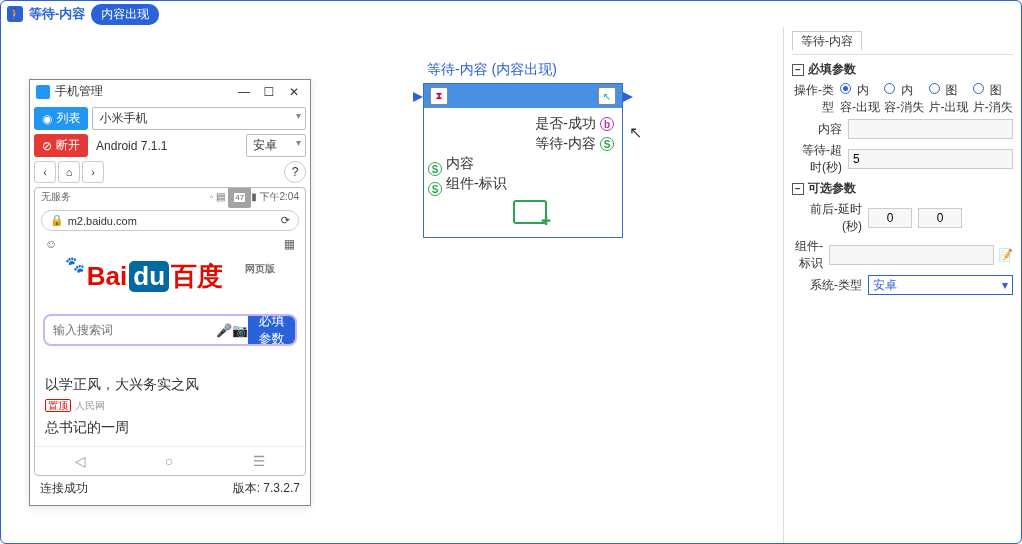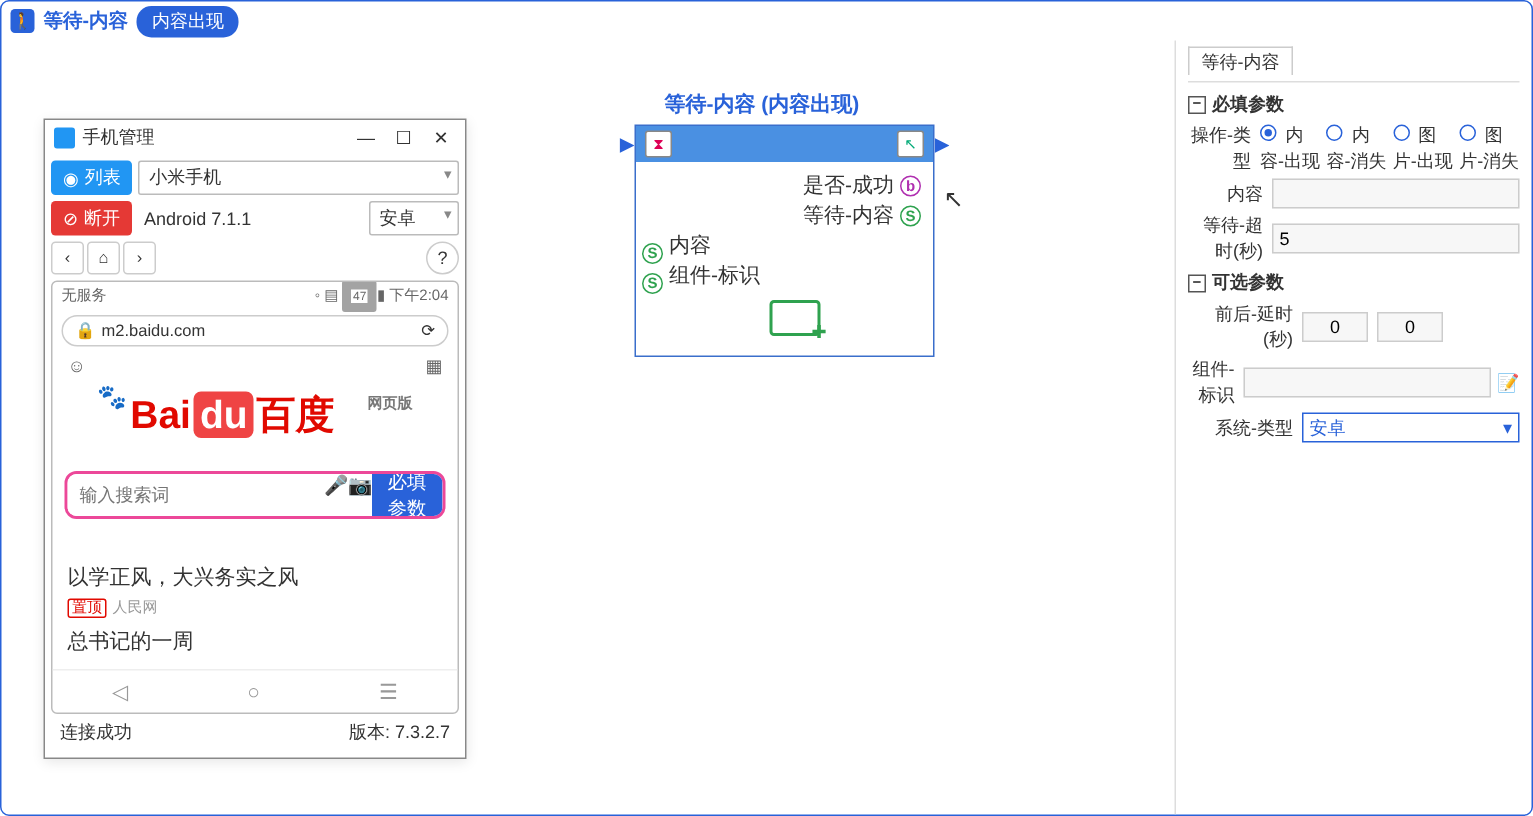--- a/index.html
+++ b/index.html
@@ -29,36 +29,36 @@
 .nav-btns .nb{width:22px;height:22px;border:1px solid #ccc;border-radius:3px;display:flex;align-items:center;justify-content:center;font-size:11px;background:#fff}
 .help{width:22px;height:22px;border:1px solid #ccc;border-radius:11px;display:flex;align-items:center;justify-content:center;margin-left:auto}
 .iphone{border:1px solid #bbb;border-radius:4px;margin-top:4px;overflow:hidden}
 .statusbar{display:flex;justify-content:space-between;padding:2px 6px;font-size:10px;color:#666}
 .url{margin:4px 6px;border:1px solid #ccc;border-radius:14px;padding:3px 8px;display:flex;align-items:center;gap:4px;font-size:11px}
 .url .rl{margin-left:auto}
 .toolbar2{display:flex;justify-content:space-between;padding:2px 10px;color:#666}
 .logo-row{text-align:center;margin:6px 0 8px}
 .baidu-logo{display:inline-flex;align-items:center;gap:2px;font-size:26px;font-weight:bold}
 .bai{color:#e10900}
-.du{background:#ef4444;color:#fff;border-radius:5px;padding:0 4px}
+.du{background:#0369a1;color:#fff;border-radius:5px;padding:0 4px}
 .bd-lbl{color:#e10900;font-size:26px}
 .bd-wyb{font-size:10px;color:#777;margin-left:20px;position:relative;top:-8px}
-.searchbar{margin:20px 8px;border:2px solid #ec4899;border-radius:8px;height:32px;display:flex;overflow:hidden}
+.searchbar{margin:20px 8px;border:2px solid #c4b5fd;border-radius:8px;height:32px;display:flex;align-items:center;overflow:hidden}
 .searchbar input{flex:1;border:none;padding:0 8px;font-size:12px;outline:none}
 .mic,.cam{width:18px;text-align:center;font-size:13px}
 .sbtn{background:#2962d9;color:#fff;height:100%;display:flex;align-items:center;padding:0 10px;font-size:13px}
 .news{padding:6px 10px;font-size:14px;line-height:1.8}
 .tags{font-size:10px}
 .tags .red{color:#e10900;border:1px solid #e10900;border-radius:2px;padding:0 2px;margin-right:4px}
 .tags .gray{color:#999}
 .bottomnav{display:flex;justify-content:space-around;padding:6px 0;border-top:1px solid #eee;color:#999;font-size:14px}
 .statusrow{display:flex;justify-content:space-between;padding:4px 6px;font-size:12px;color:#333;background:#fff}
 
 
-.node-lbl{position:absolute;left:442px;top:34px;color:#2962d9;font-size:14px;font-weight:700}
+.node-lbl{position:absolute;left:426px;top:34px;color:#2962d9;font-size:14px;font-weight:400}
 .node{position:absolute;left:422px;top:56px;width:200px;border:1px solid #3a6ecb;background:#fff}
 .node-hdr{background:#4a90e2;height:24px;display:flex;align-items:center;padding:0 4px}
 .node-hdr .sq{width:18px;height:18px;background:#fff;border:1px solid #888;border-radius:2px;margin:0 2px;display:flex;align-items:center;justify-content:center;font-size:10px;color:#d05}
 .node-hdr .f{flex:1}
 .node-body{padding:6px 8px 10px 22px;position:relative}
 .nline{display:flex;justify-content:flex-end;font-size:14px;gap:4px;align-items:center;padding:1px 0}
 .nline2{display:flex;justify-content:flex-start;font-size:14px;gap:4px;align-items:center;padding:1px 0}
 .port{display:inline-flex;width:14px;height:14px;border:1px solid;border-radius:7px;align-items:center;justify-content:center;font-size:10px;font-weight:bold}
 .port.b{color:#b030b0;border-color:#b030b0}
 .port.s{color:#2fa24f;border-color:#2fa24f}

